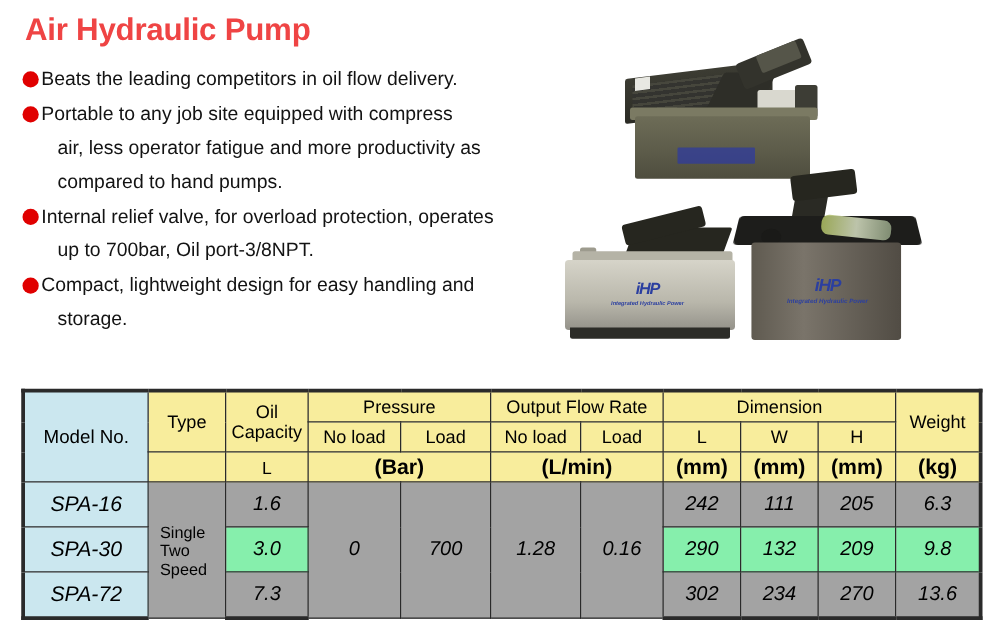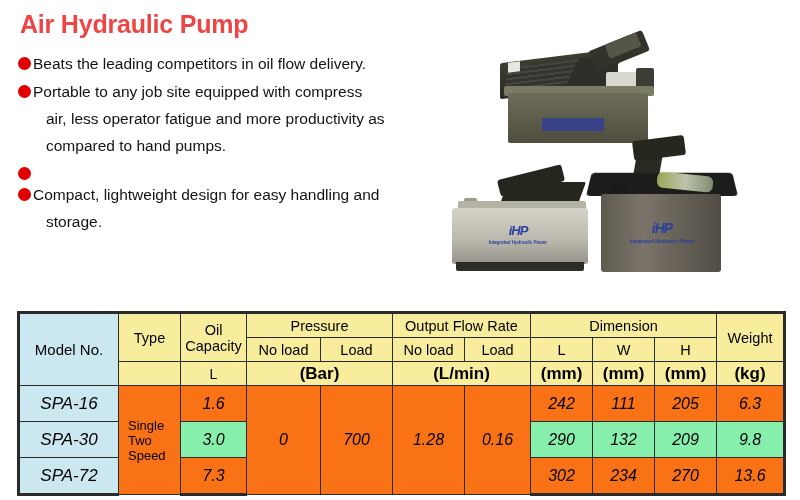--- a/index.html
+++ b/index.html
@@ -205,21 +205,21 @@
     table-layout: fixed;
     background: #ffffff;
   }
   #spec-table td {
     border: 1px solid #2a2a2a;
     text-align: center;
     vertical-align: middle;
     font-size: 14.5px;
     padding: 0;
     height: 23px;
-    background: #f97316;
+    background: #a3a3a3;
   }
   #spec-table .hdr { background: #f8ed9c; }
   #spec-table .model-hdr { background: #cbe7ef; font-size: 15px; }
   #spec-table .unit { font-weight: bold; font-size: 17px; }
   #spec-table .unit-plain { font-weight: normal; font-size: 14px; }
   #spec-table .model-cell {
     background: #cbe7ef;
     font-weight: normal;
     font-style: italic;
     font-size: 17px;
@@ -255,20 +255,21 @@
   </div>
 
   <div class="feature-item">
     <span class="bullet-dot"></span>
     <div class="feature-text"><span>Portable to any job site equipped with compress</span><span class="cont">air, less operator fatigue and more productivity as
 compared to hand pumps.</span></div>
   </div>
 
   <div class="feature-item">
     <span class="bullet-dot"></span>
+    <div class="feature-text"><span>Internal relief valve, for overload protection, operates</span><span class="cont">up to 700bar, Oil port-3/8NPT.</span></div>
   </div>
 
   <div class="feature-item">
     <span class="bullet-dot"></span>
     <div class="feature-text"><span>Compact, lightweight design for easy handling and</span><span class="cont">storage.</span></div>
   </div>
 
 </div>
 
 <div id="product-photos">

